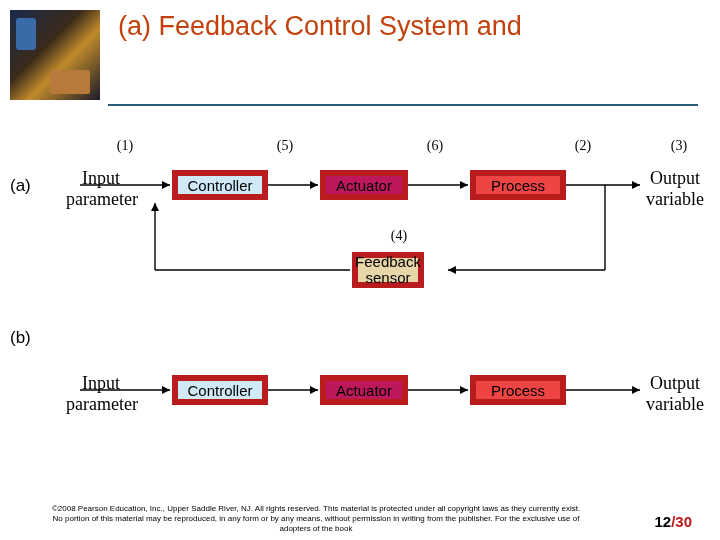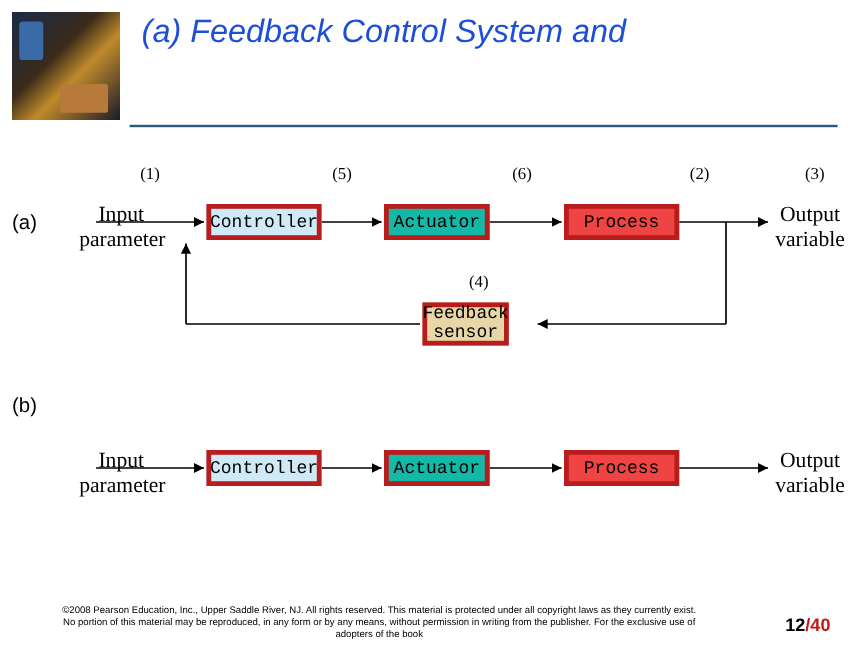--- a/index.html
+++ b/index.html
@@ -33,23 +33,22 @@
   .thumb::after {
     content:"";
     position:absolute;
     bottom:6px;right:10px;width:40px;height:24px;
     background:#b87a3a;
     border-radius:2px;
   }
   .title-wrap { padding-left: 18px; }
   .title {
     font-size: 27px;
-    color: #1d4ed8;
+    color: #c2410c;
     line-height: 1.25;
-    font-style: italic;
   }
   .rule {
     margin: 4px 0 0 108px;
     width: 590px;
     height: 0;
     border-top: 2px solid #2a5a7a;
   }
   .stage {
     position: relative;
     width: 700px;
@@ -72,31 +71,31 @@
   .iolab {
     position: absolute;
     font-size: 18px;
     color: #000;
     font-family: "Times New Roman", serif;
     text-align: center;
     width: 70px;
   }
   .box {
     position: absolute;
-    border: 4px solid #b91c1c;
-    font-family: Liberation Mono, monospace;
+    border: 6px solid #b91c1c;
+    font-family: Liberation Sans, sans-serif;
     font-size: 15px;
     text-align: center;
     display: flex;
     align-items: center;
     justify-content: center;
     height: 30px;
   }
   .ctrl { background: #cfe9f7; }
-  .act  { background: #14b8a6; }
+  .act  { background: #be185d; }
   .proc { background: #ef4444; }
   .fb   { background: #e7d6a8; height: 36px; line-height:1.1; }
   .footer {
     position: absolute;
     bottom: 6px;
     width: 610px;
     text-align: center;
     margin-left: 11px;
   }
   .copy {
@@ -194,14 +193,14 @@
   <div class="box ctrl" style="left:162px;top:265px;width:96px">Controller</div>
   <div class="box act" style="left:310px;top:265px;width:88px">Actuator</div>
   <div class="box proc" style="left:460px;top:265px;width:96px">Process</div>
 
 </div>
 
 <div class="footer">
   <div class="copy">©2008 Pearson Education, Inc., Upper Saddle River, NJ. All rights reserved. This material is protected under all copyright laws as they currently exist. No portion of this material may be reproduced, in any form or by any means, without permission in writing from the publisher. For the exclusive use of adopters of the book</div>
 </div>
 <div class="pagenum">
-  <span class="cur">12</span><span class="tot">/40</span>
+  <span class="cur">12</span><span class="tot">/30</span>
 </div>
 
 </body></html>

